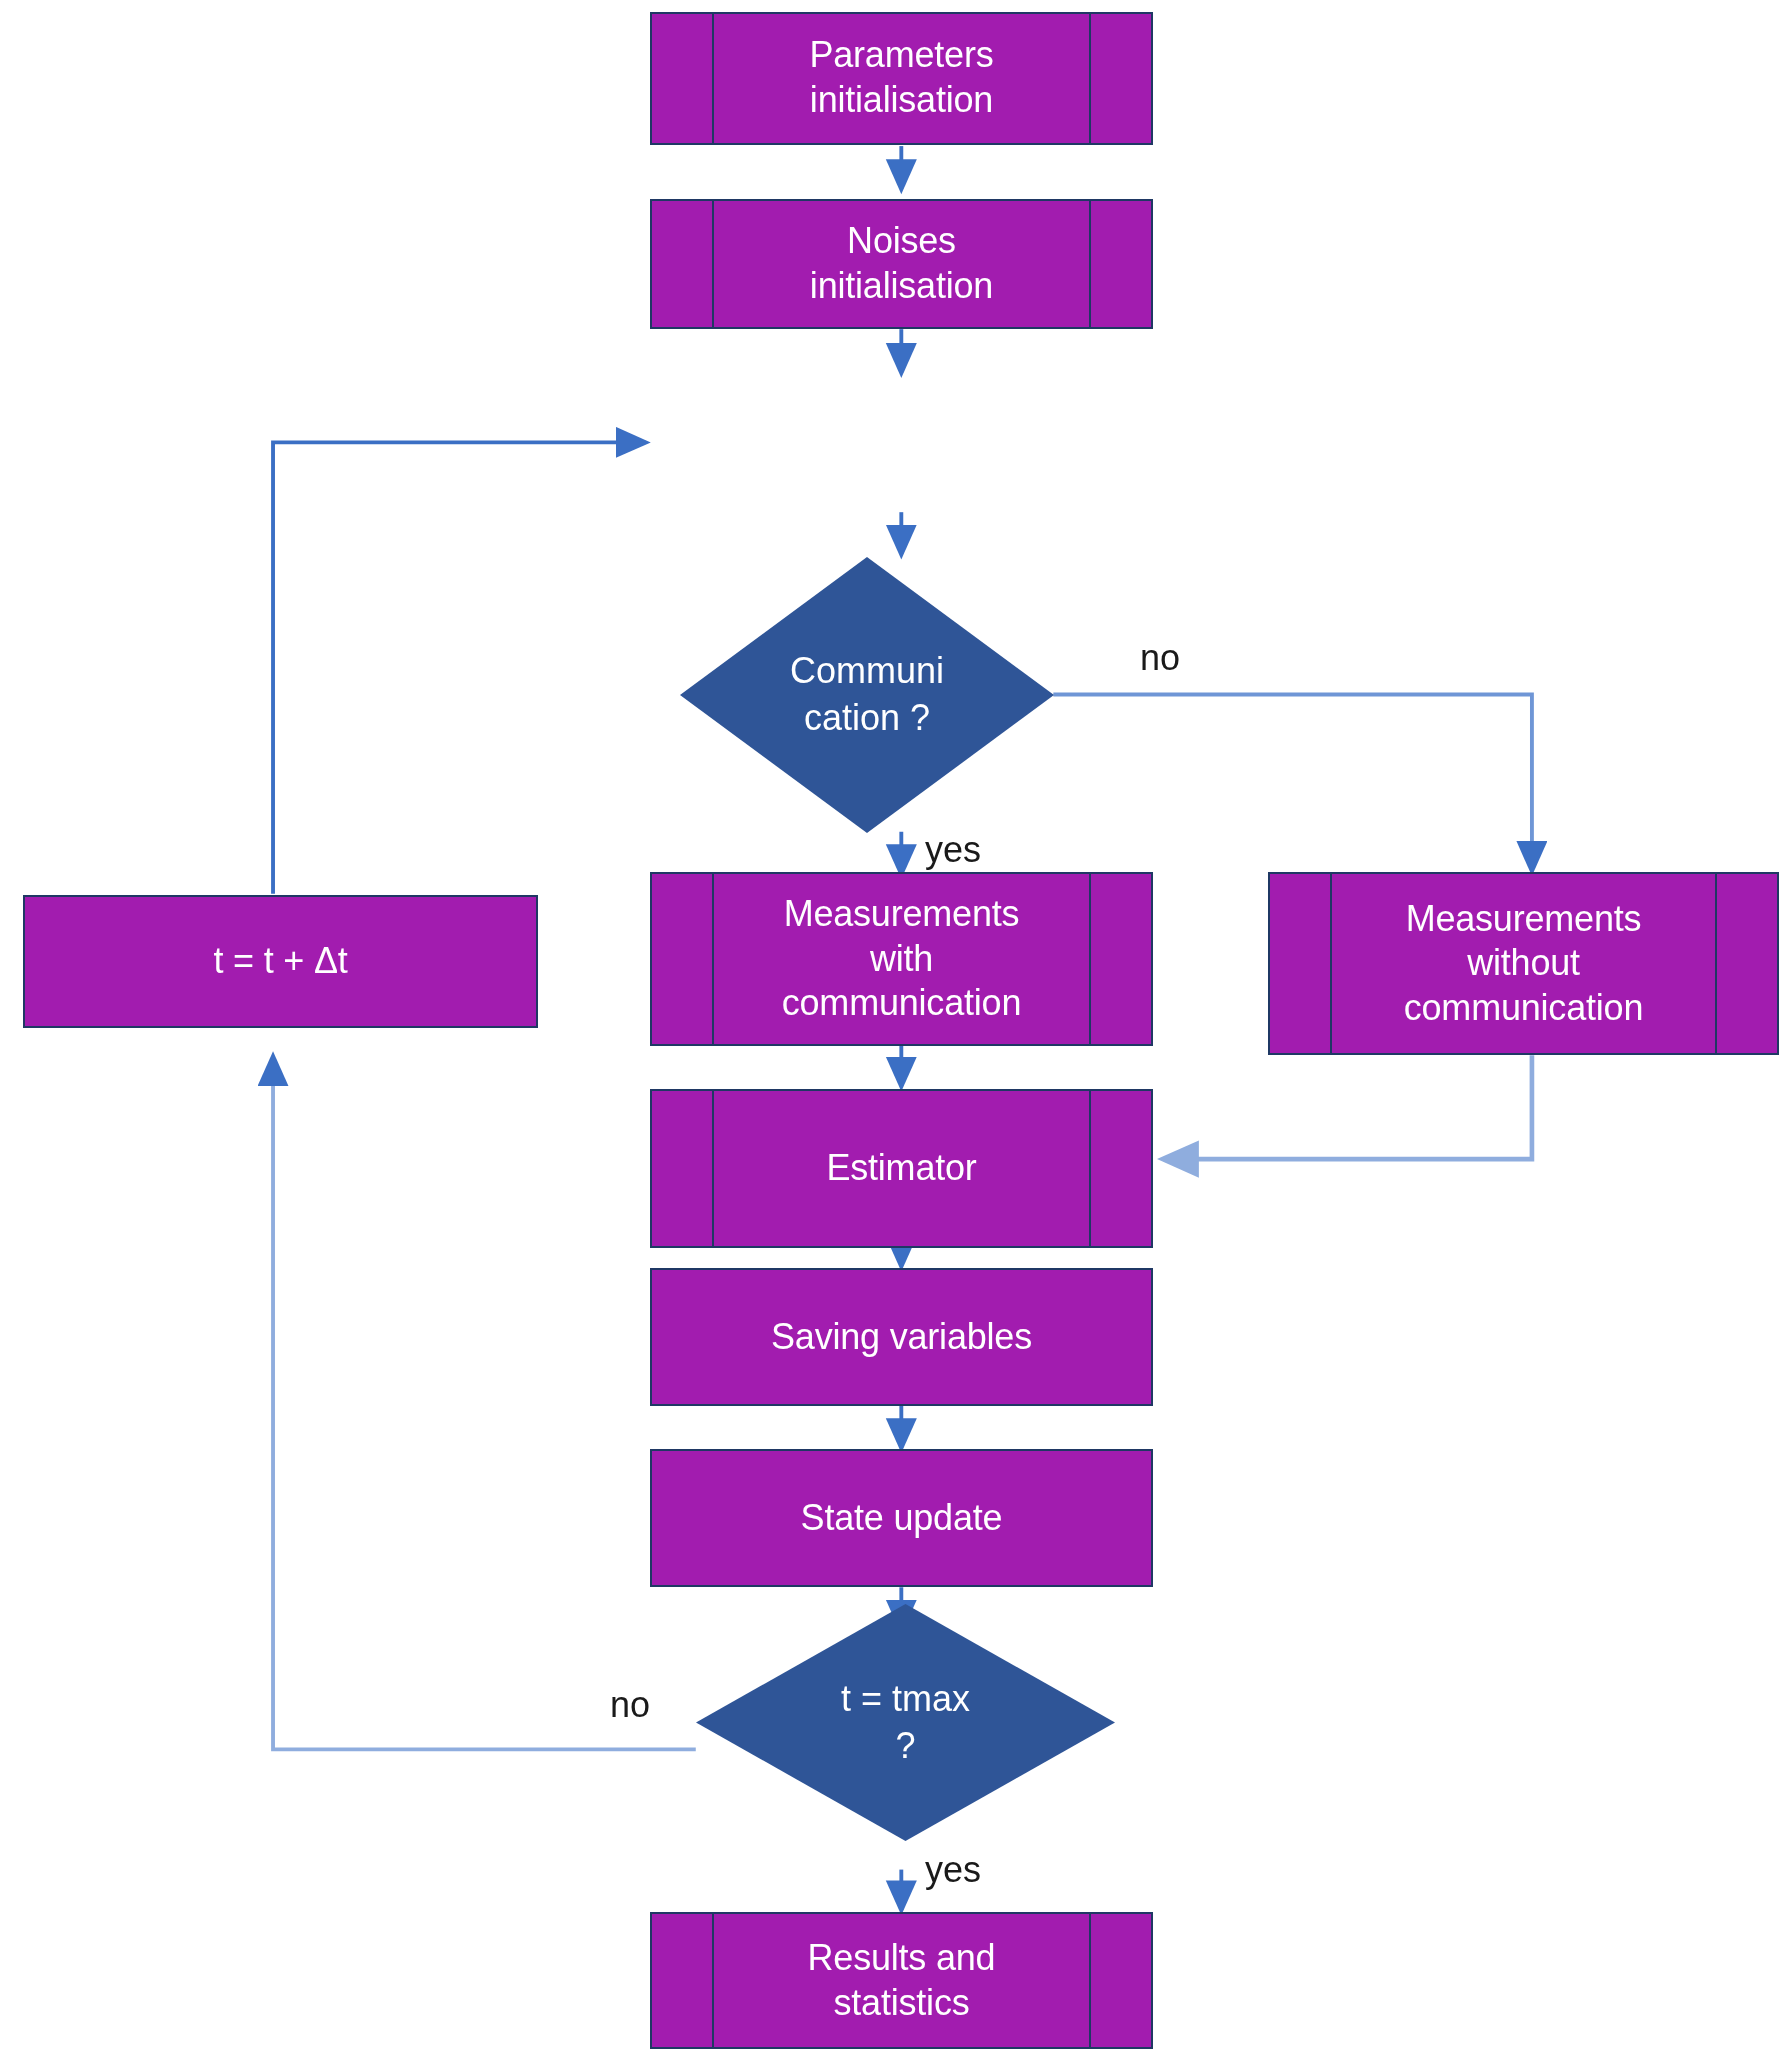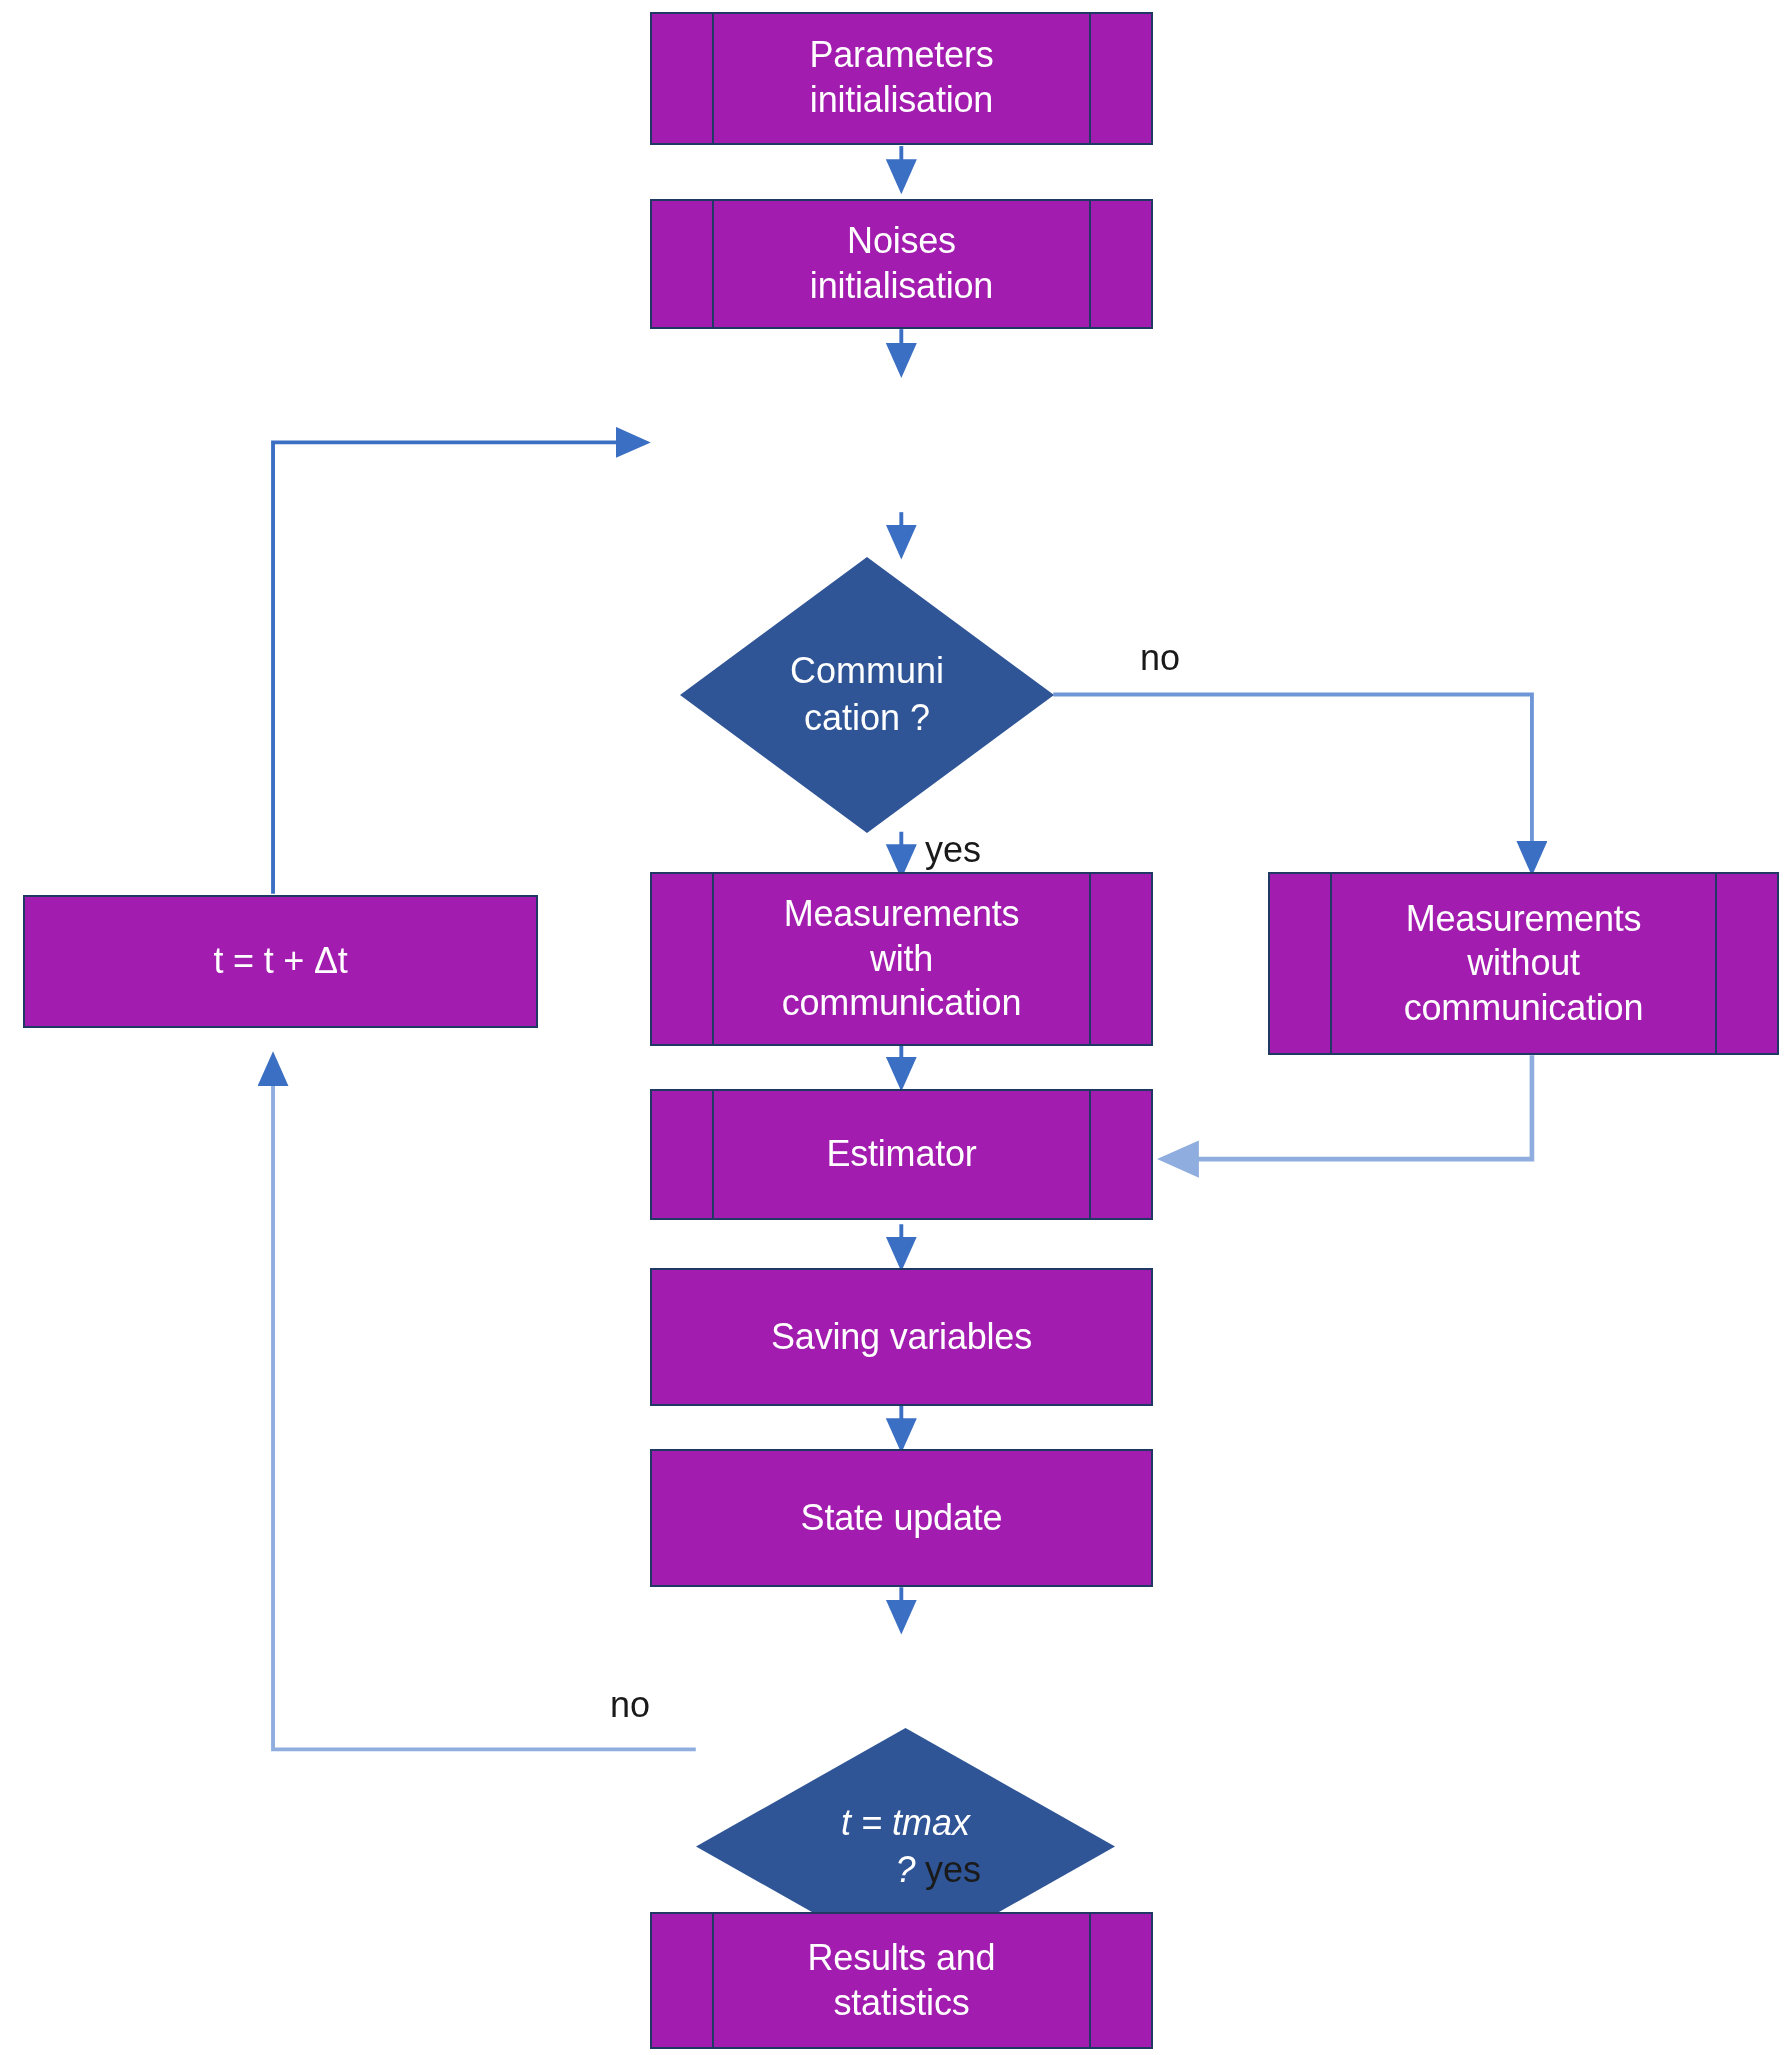--- a/index.html
+++ b/index.html
@@ -158,33 +158,33 @@
   <div class="node proc" style="left:1268px; top:872px; width:511px; height:183px;">
     <span class="label">Measurements
 without
 communication</span>
   </div>
 
   <div class="node" style="left:23px; top:895px; width:515px; height:133px;">
     <span class="label">t = t + Δt</span>
   </div>
 
-  <div class="node proc" style="left:650px; top:1089px; width:503px; height:131px;">
+  <div class="node proc" style="left:650px; top:1089px; width:503px; height:159px;">
     <span class="label">Estimator</span>
   </div>
 
   <div class="node" style="left:650px; top:1268px; width:503px; height:138px;">
     <span class="label">Saving variables</span>
   </div>
 
   <div class="node" style="left:650px; top:1449px; width:503px; height:138px;">
     <span class="label">State update</span>
   </div>
 
-  <div class="diamond" style="left:696px; top:1728px; width:419px; height:237px;font-style:italic;">
+  <div class="diamond" style="left:696px; top:1604px; width:419px; height:237px;">
     <span class="dshape"></span>
     <span class="label">t = tmax
 ?</span>
   </div>
 
   <div class="node proc" style="left:650px; top:1912px; width:503px; height:137px;">
     <span class="label">Results and
 statistics</span>
   </div>
 

